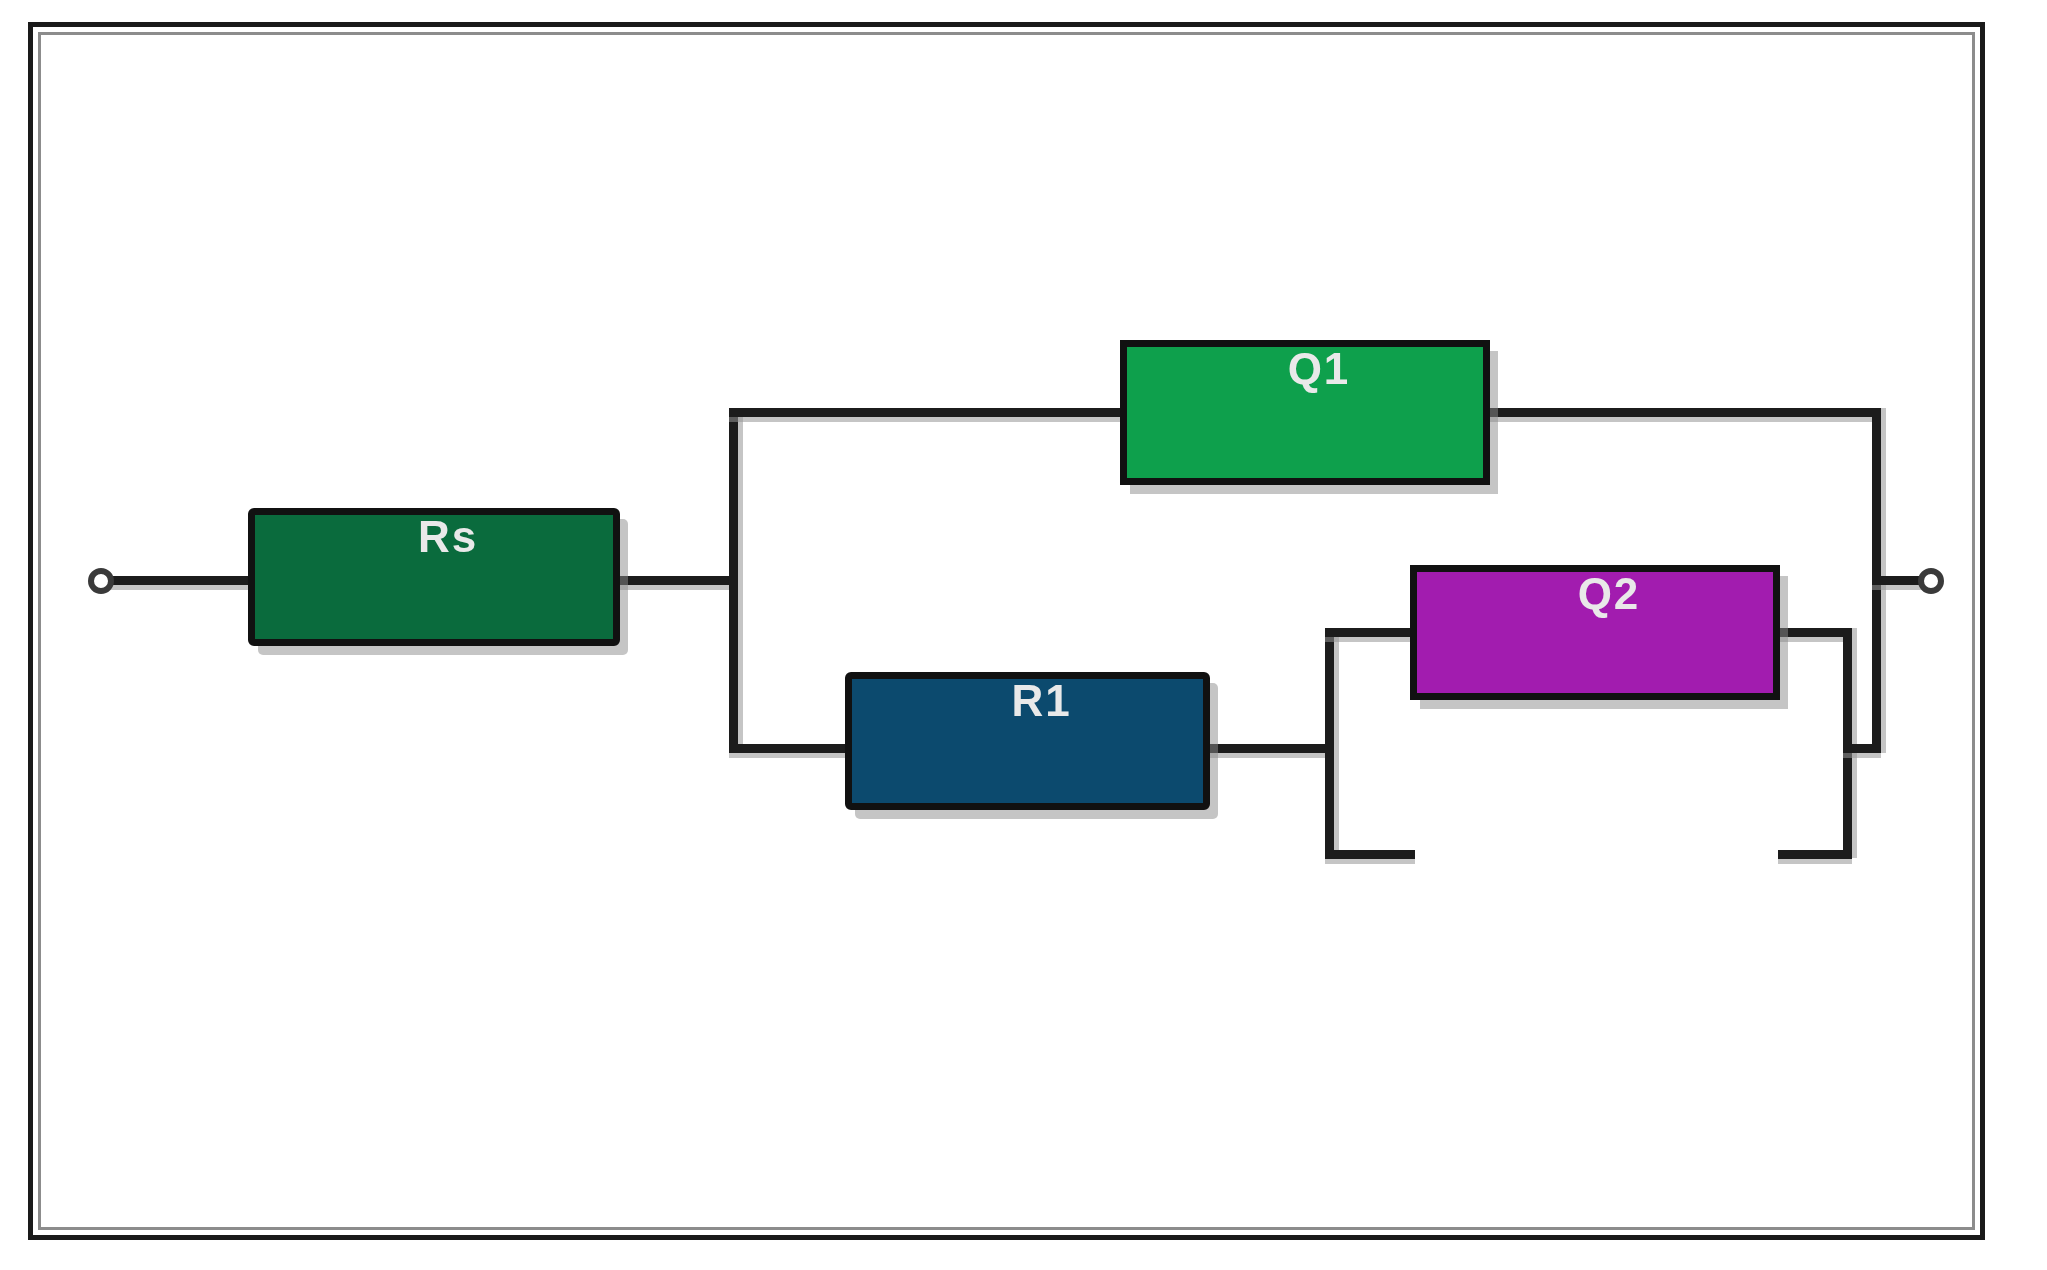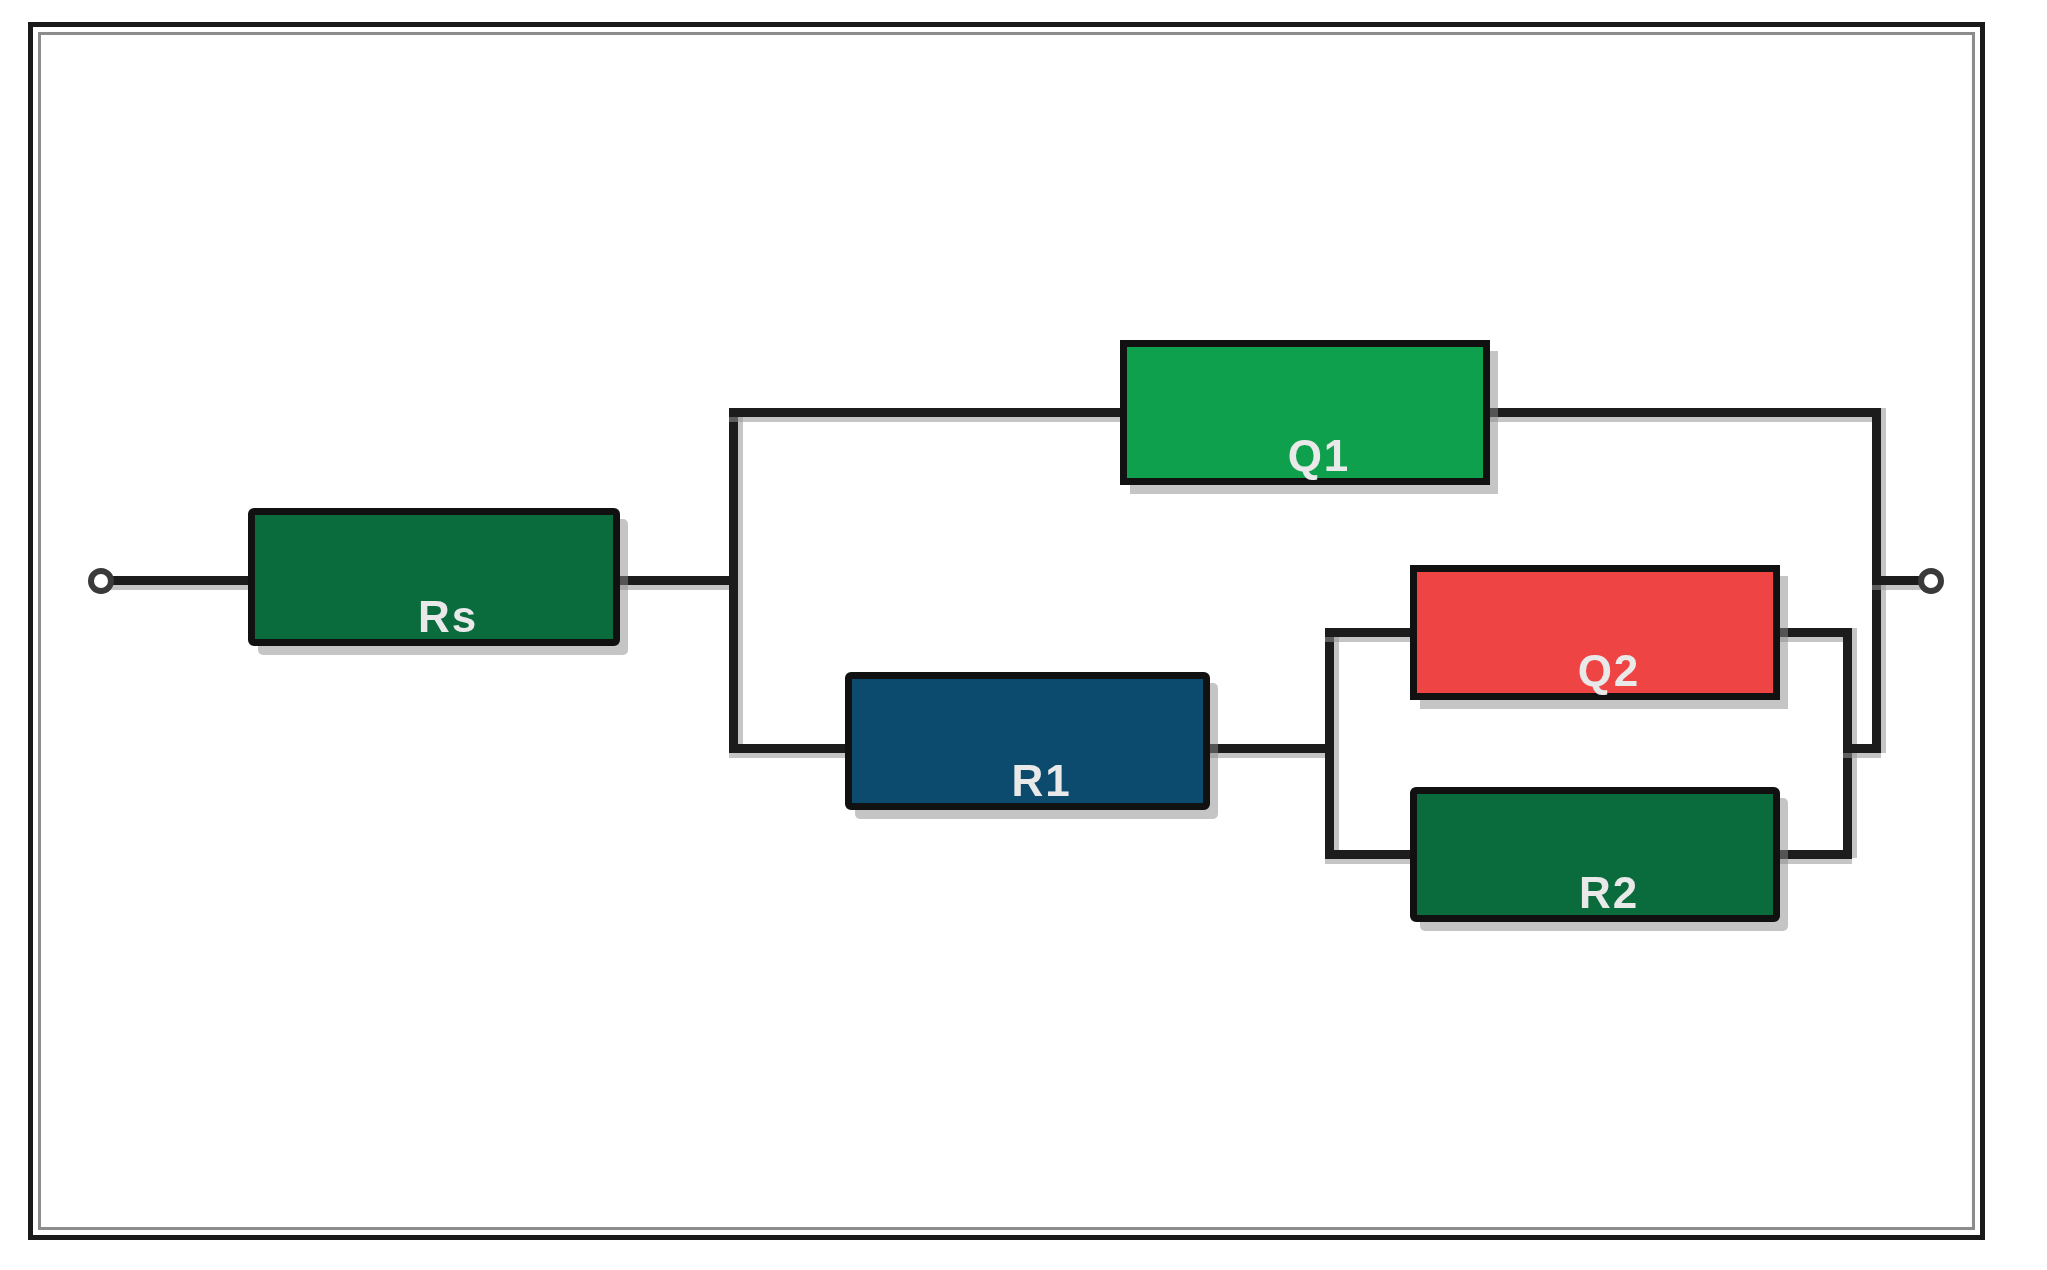--- a/index.html
+++ b/index.html
@@ -71,21 +71,21 @@
     border-radius: 50%;
     background: #ffffff;
     box-sizing: border-box;
   }
   
   .element {
     position: absolute;
     box-sizing: border-box;
     border: 7px solid #111111;
     display: flex;
-    align-items: flex-end;
+    align-items: flex-start;
     justify-content: center;
     box-shadow: 9px 10px 0 -1px rgba(140,140,140,0.5);
     padding-left: 28px;
   }
   .element .el-label {
     color: #e9e9e9;
     font-family: "Liberation Sans", sans-serif;
     font-size: 44px;
     font-weight: 700;
     letter-spacing: 2px;
@@ -123,23 +123,20 @@
       <div class="wire wire-h" style="left: 1843px; top: 744px; width: 38px;"></div>
       <div class="element el-dark" style="left: 248px; top: 508px; width: 372px; height: 138px; background: rgb(10, 107, 61);">
         <span class="el-label">Rs</span>
       </div>
       <div class="element el-light" style="left: 1120px; top: 340px; width: 370px; height: 145px; background: rgb(14, 160, 76);">
         <span class="el-label">Q1</span>
       </div>
       <div class="element el-dark" style="left: 845px; top: 672px; width: 365px; height: 138px; background: #0c4a6e;">
         <span class="el-label">R1</span>
       </div>
-      <div class="element el-light" style="left: 1410px; top: 565px; width: 370px; height: 135px; background: #ef4444;">
+      <div class="element el-light" style="left: 1410px; top: 565px; width: 370px; height: 135px; background: #a21caf;">
         <span class="el-label">Q2</span>
-      </div>
-      <div class="element el-dark" style="left: 1410px; top: 787px; width: 370px; height: 135px; background: rgb(10, 107, 61);">
-        <span class="el-label">R2</span>
       </div>
       <div class="terminal" style="left: 88px; top: 568px;"></div>
       <div class="terminal" style="left: 1918px; top: 568px;"></div>
     </div>
 
 </div>
 
 </body></html>

